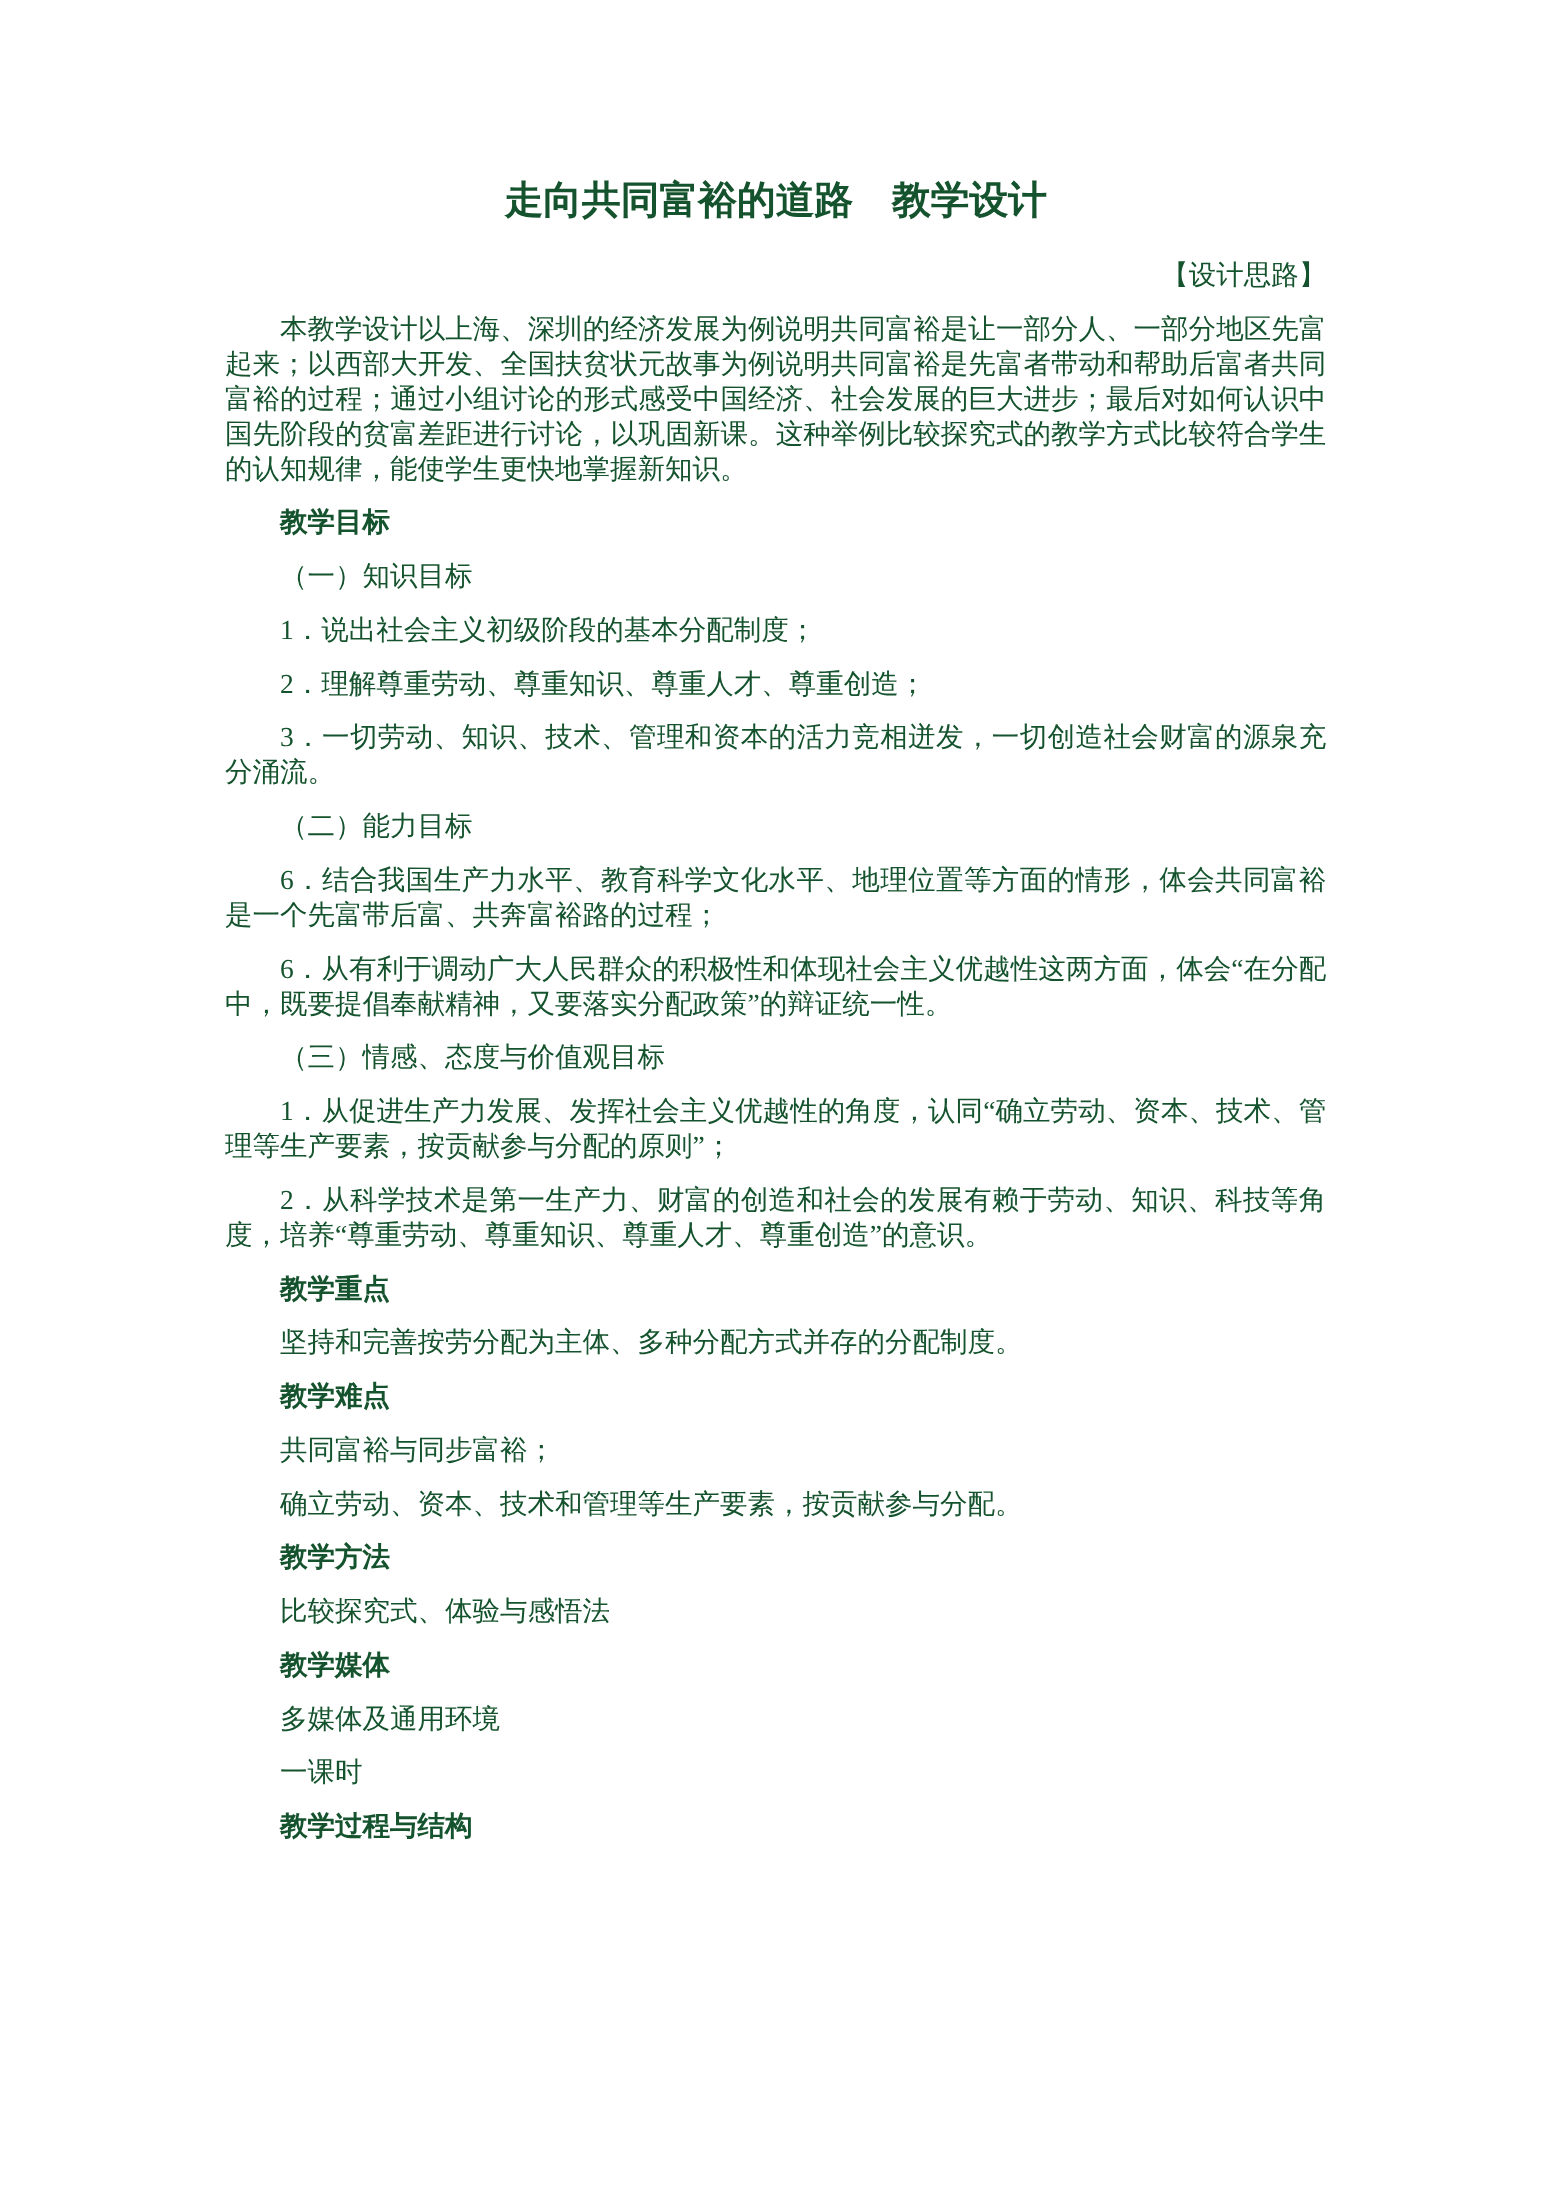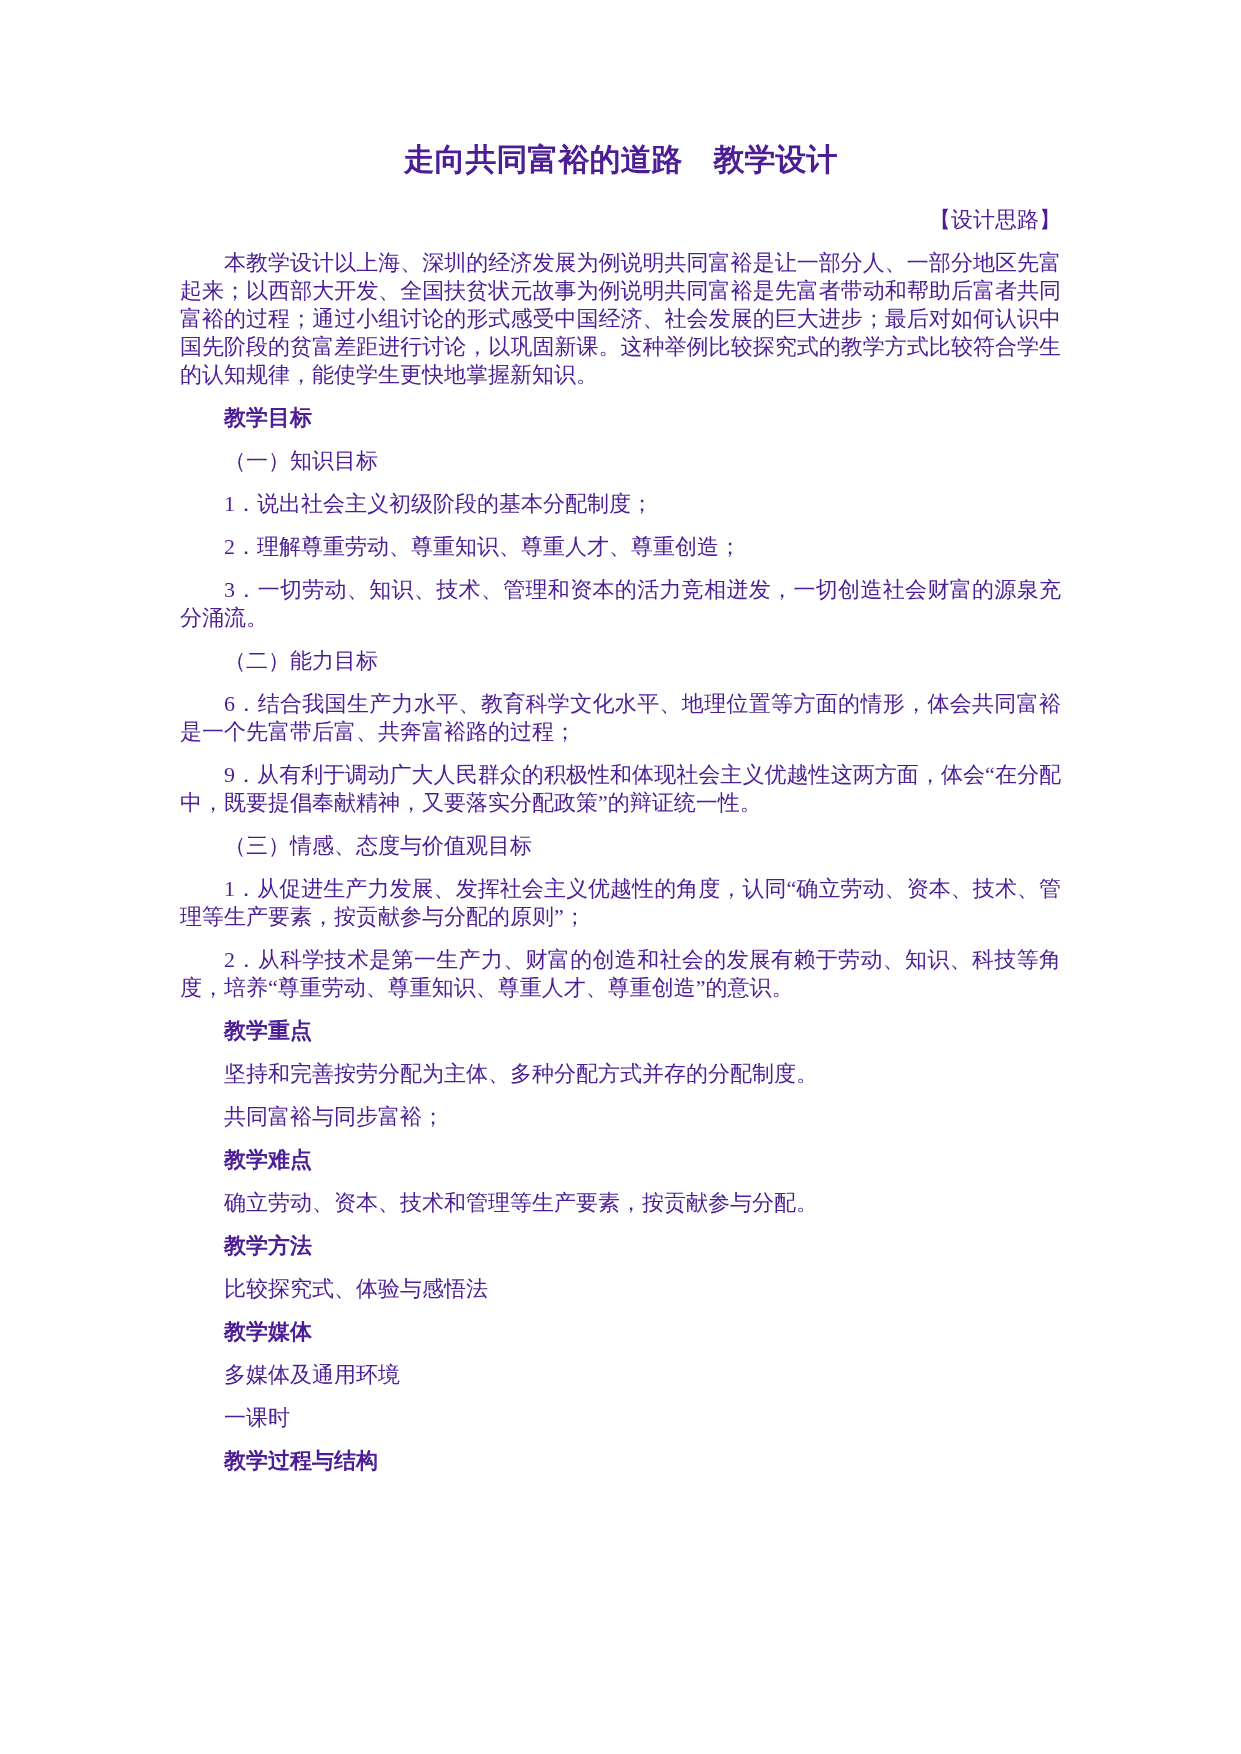--- a/index.html
+++ b/index.html
@@ -6,21 +6,21 @@
     margin: 0;
     padding: 0;
     background: #ffffff;
   }
   .page {
     position: relative;
     width: 1237px;
     height: 1754px;
     margin: 0 auto;
     background: #ffffff;
-    color: #4c1d95;
+    color: #14532d;
     box-sizing: border-box;
     padding: 140px 178px 60px 178px;
     font-family: "Liberation Serif", "DejaVu Serif", serif;
     font-size: 22px;
     line-height: 28px;
     overflow: hidden;
   }
   .doc-title {
     font-size: 31px;
     line-height: 40px;
@@ -54,31 +54,31 @@
   <p class="para">本教学设计以上海、深圳的经济发展为例说明共同富裕是让一部分人、一部分地区先富起来；以西部大开发、全国扶贫状元故事为例说明共同富裕是先富者带动和帮助后富者共同富裕的过程；通过小组讨论的形式感受中国经济、社会发展的巨大进步；最后对如何认识中国先阶段的贫富差距进行讨论，以巩固新课。这种举例比较探究式的教学方式比较符合学生的认知规律，能使学生更快地掌握新知识。</p>
 
   <p class="para heading">教学目标</p>
   <p class="para">（一）知识目标</p>
   <p class="para">1．说出社会主义初级阶段的基本分配制度；</p>
   <p class="para">2．理解尊重劳动、尊重知识、尊重人才、尊重创造；</p>
   <p class="para">3．一切劳动、知识、技术、管理和资本的活力竞相迸发，一切创造社会财富的源泉充分涌流。</p>
 
   <p class="para">（二）能力目标</p>
   <p class="para">6．结合我国生产力水平、教育科学文化水平、地理位置等方面的情形，体会共同富裕是一个先富带后富、共奔富裕路的过程；</p>
-  <p class="para">9．从有利于调动广大人民群众的积极性和体现社会主义优越性这两方面，体会“在分配中，既要提倡奉献精神，又要落实分配政策”的辩证统一性。</p>
+  <p class="para">6．从有利于调动广大人民群众的积极性和体现社会主义优越性这两方面，体会“在分配中，既要提倡奉献精神，又要落实分配政策”的辩证统一性。</p>
 
   <p class="para">（三）情感、态度与价值观目标</p>
   <p class="para">1．从促进生产力发展、发挥社会主义优越性的角度，认同“确立劳动、资本、技术、管理等生产要素，按贡献参与分配的原则”；</p>
   <p class="para">2．从科学技术是第一生产力、财富的创造和社会的发展有赖于劳动、知识、科技等角度，培养“尊重劳动、尊重知识、尊重人才、尊重创造”的意识。</p>
 
   <p class="para heading">教学重点</p>
   <p class="para">坚持和完善按劳分配为主体、多种分配方式并存的分配制度。</p>
 
+  <p class="para heading">教学难点</p>
   <p class="para">共同富裕与同步富裕；</p>
-  <p class="para heading">教学难点</p>
   <p class="para">确立劳动、资本、技术和管理等生产要素，按贡献参与分配。</p>
 
   <p class="para heading">教学方法</p>
   <p class="para">比较探究式、体验与感悟法</p>
 
   <p class="para heading">教学媒体</p>
   <p class="para">多媒体及通用环境</p>
 
   <p class="para">一课时</p>
 

